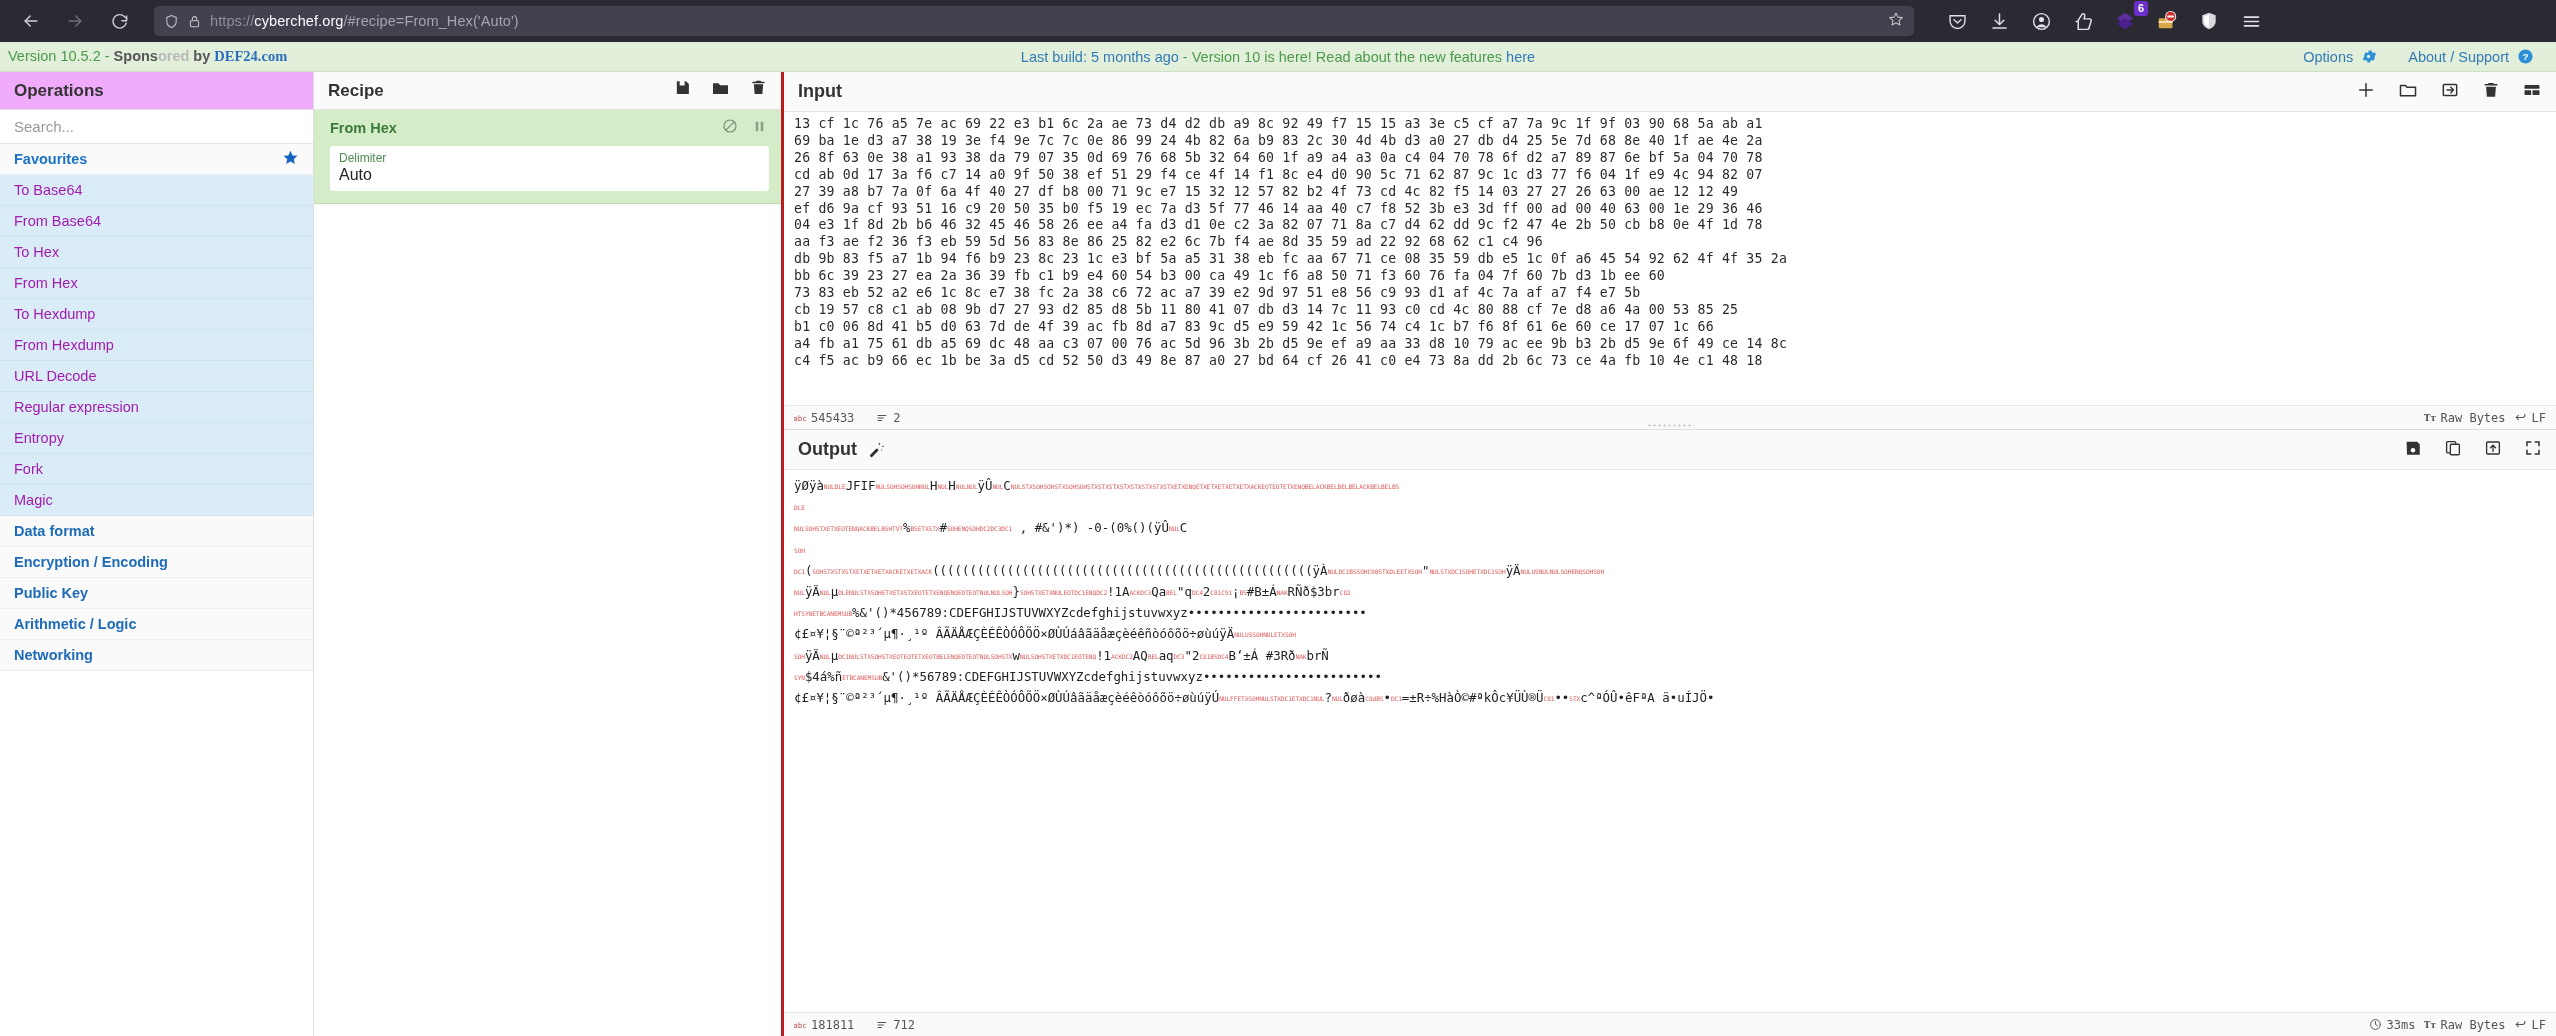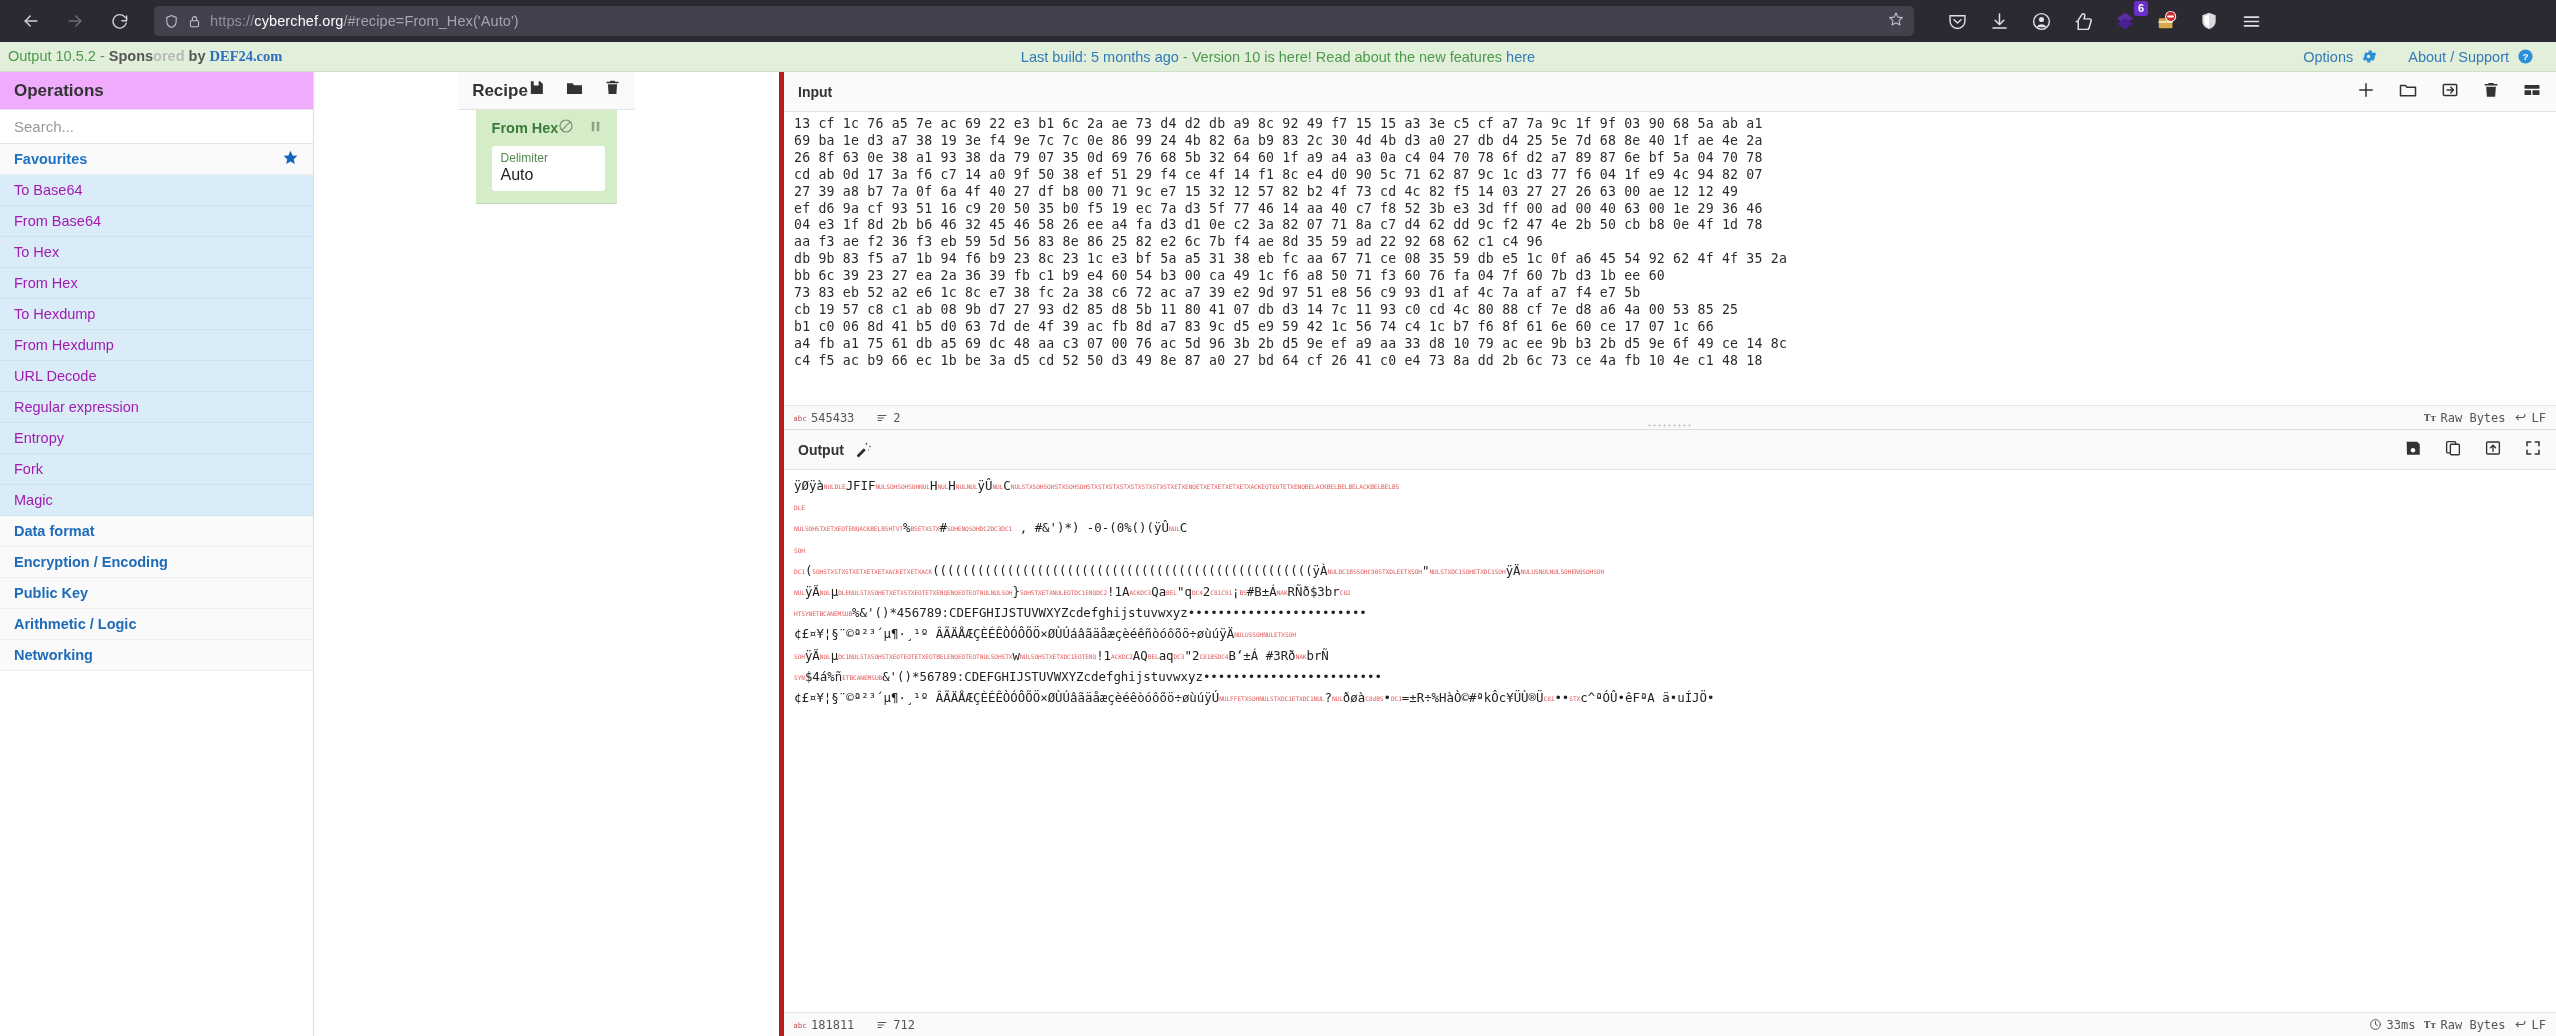--- a/index.html
+++ b/index.html
@@ -83,21 +83,21 @@
   }
   .cat-header.open { color:#1a73c4; }
   .star { color:#1565c0; font-size:17px; line-height:1; }
   .op-item {
     height: 31px; display:flex; align-items:center; padding: 0 14px;
     font-size: 14.5px; color:#a21caf; background:#d9ecf7;
     border-bottom:1px solid #cde4f2;
   }
 
   
-  #recipe-col { width: 470px; border-right: 5px solid #b91c1c; display:flex; flex-direction:column; background:#fff;align-items:center; }
+  #recipe-col { width: 470px; border-right: 3px solid #b91c1c; display:flex; flex-direction:column; background:#fff; }
   #recipe-head {
     height: 38px; display:flex; align-items:center; padding: 0 14px;
     background:#fafafa; border-bottom:1px solid #e4e4e4;
   }
   #recipe-head .t { font-weight:700; font-size:17px; color:#333; }
   #recipe-head .icons { margin-left:auto; display:flex; gap:20px; color:#3b3b3b; }
   #recipe-body { flex:1; overflow:hidden; }
   .op-card { background:#d5ecc8; border-bottom:1px solid #c0dcb0; padding: 6px 0 12px; }
   .op-card-head { display:flex; align-items:center; padding: 2px 14px 2px 16px; }
   .op-card-title { color:#3a7a3a; font-weight:700; font-size:14.5px; }
@@ -121,21 +121,21 @@
   .chk { width:17px; height:17px; background:#1e88e5; border-radius:2px; display:flex;
          align-items:center; justify-content:center; color:#fff; font-size:13px; line-height:1; }
   #autobake .lbl { font-size:14px; color:#333; }
 
   
   #io-col { flex:1; display:flex; flex-direction:column; background:#fff; min-width:0; }
   .io-head {
     height: 40px; display:flex; align-items:center; padding: 0 14px;
     background:#fafafa; border-bottom:1px solid #e4e4e4;
   }
-  .io-head .t { font-weight:700; font-size:14px; color:#333; }
+  .io-head .t { font-weight:700; font-size:18px; color:#333; }
   .io-head .icons { margin-left:auto; display:flex; gap:22px; color:#3b3b3b; align-items:center; }
   .magic-ic { margin-left:10px; color:#2e2e2e; display:flex; align-items:center; }
 
   #input-pane { height: 358px; display:flex; flex-direction:column; border-bottom:1px solid #ddd; }
   #input-text {
     flex:1; overflow:hidden; padding: 4px 8px 0 10px;
     font-family:"DejaVu Sans Mono", monospace; font-size:13.2px; line-height:16.9px;
     color:#2b2b2b; white-space:pre; letter-spacing:0.2px;
   }
   .io-status {
@@ -257,21 +257,21 @@
           <line x1="4" y1="7" x2="20" y2="7"></line>
           <line x1="4" y1="12" x2="20" y2="12"></line>
           <line x1="4" y1="17" x2="20" y2="17"></line>
         </svg>
     </span>
   </div>
 </div>
 
 <div id="banner">
   <div id="banner-left">
-    <span>Output 10.5.2</span><span> - </span><span class="sponsor"><span>Spons</span><span class="faded">ored</span><span> by </span></span><a href="#">DEF24.com</a>
+    <span>Version 10.5.2</span><span> - </span><span class="sponsor"><span>Spons</span><span class="faded">ored</span><span> by </span></span><a href="#">DEF24.com</a>
   </div>
   <div id="banner-center">
     <span class="bl">Last build: 5 months ago</span><span> - Version 10 is here! Read about the new features </span><a href="#">here</a>
   </div>
   <div id="banner-right">
     <span>Options</span>
     <span class="bi">
       <svg width="17" height="17" viewBox="0 0 24 24" fill="#2d8fd5">
           <path d="M19.4 13a7.6 7.6 0 0 0 0-2l2-1.5-2-3.4-2.4 1a7.6 7.6 0 0 0-1.7-1L15 3.5h-4l-.3 2.6a7.6 7.6 0 0 0-1.7 1l-2.4-1-2 3.4L4.6 11a7.6 7.6 0 0 0 0 2l-2 1.5 2 3.4 2.4-1c.5.4 1.1.8 1.7 1l.3 2.6h4l.3-2.6c.6-.2 1.2-.6 1.7-1l2.4 1 2-3.4zM13 12a2.4 2.4 0 1 1-4.8 0 2.4 2.4 0 0 1 4.8 0z"></path>
         </svg>

